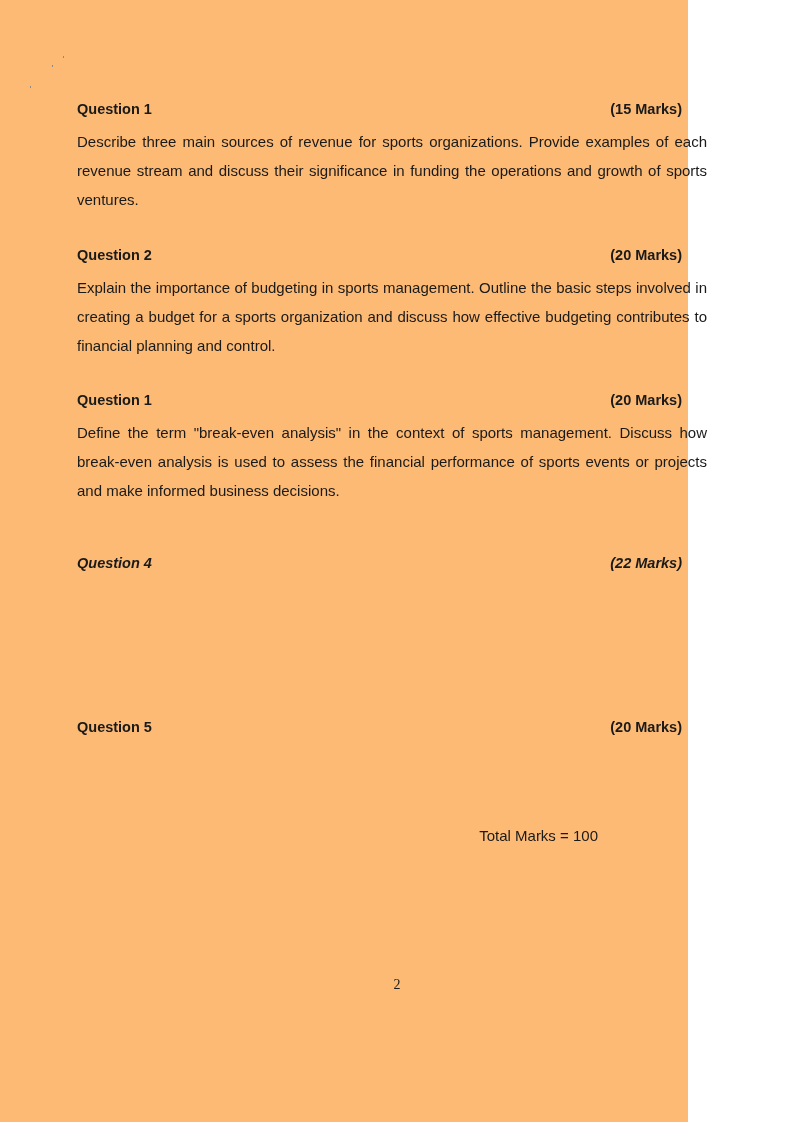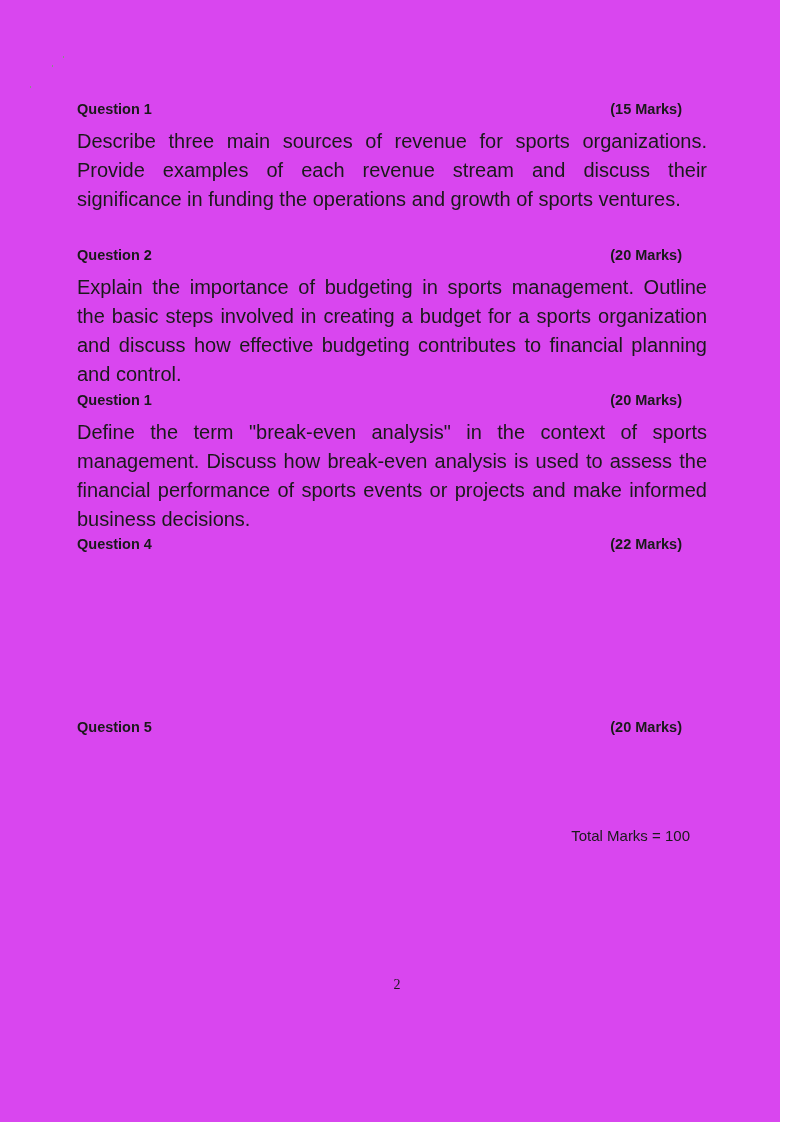--- a/index.html
+++ b/index.html
@@ -11,23 +11,23 @@
       width: 794px;
       height: 1122px;
       position: relative;
       overflow: hidden;
       font-family: "Liberation Sans", "DejaVu Sans", sans-serif;
       color: #1a1a1a;
     }
     .page {
       position: absolute;
       left: 0; top: 0;
-      width: 780px;
+      width: 688px;
       height: 1122px;
-      background: #d946ef;
+      background: #fdba74;
     }
     .speck {
       position: absolute;
       width: 1px;
       height: 2px;
       background: #8a8a8a;
     }
     .question {
       position: absolute;
       left: 77px;
@@ -45,21 +45,21 @@
       left: 0;
       top: 0;
     }
     .q-marks {
       position: absolute;
       right: 25px;
       top: 0;
     }
     .q-body {
       margin-top: 8px;
-      font-size: 20px;
+      font-size: 15px;
       line-height: 29px;
       text-align: justify;
       text-align-last: left;
     }
     .total {
       position: absolute;
       right: 90px;
       top: 827px;
       font-weight: normal;
       font-size: 15px;
@@ -110,21 +110,21 @@
   </section>
 
   <section class="question" style="top:390px;">
     <div class="q-header">
       <span class="q-title">Question 1</span>
       <span class="q-marks">(20 Marks)</span>
     </div>
     <div class="q-body">Define the term "break-even analysis" in the context of sports management. Discuss how break-even analysis is used to assess the financial performance of sports events or projects and make informed business decisions.</div>
   </section>
 
-  <section class="question" style="top:534px;">
+  <section class="question" style="top:553px;font-style:italic;">
     <div class="q-header">
       <span class="q-title">Question 4</span>
       <span class="q-marks">(22 Marks)</span>
     </div>
   </section>
 
   <section class="question" style="top:681px;margin-top:36px;">
     <div class="q-header">
       <span class="q-title">Question 5</span>
       <span class="q-marks">(20 Marks)</span>

